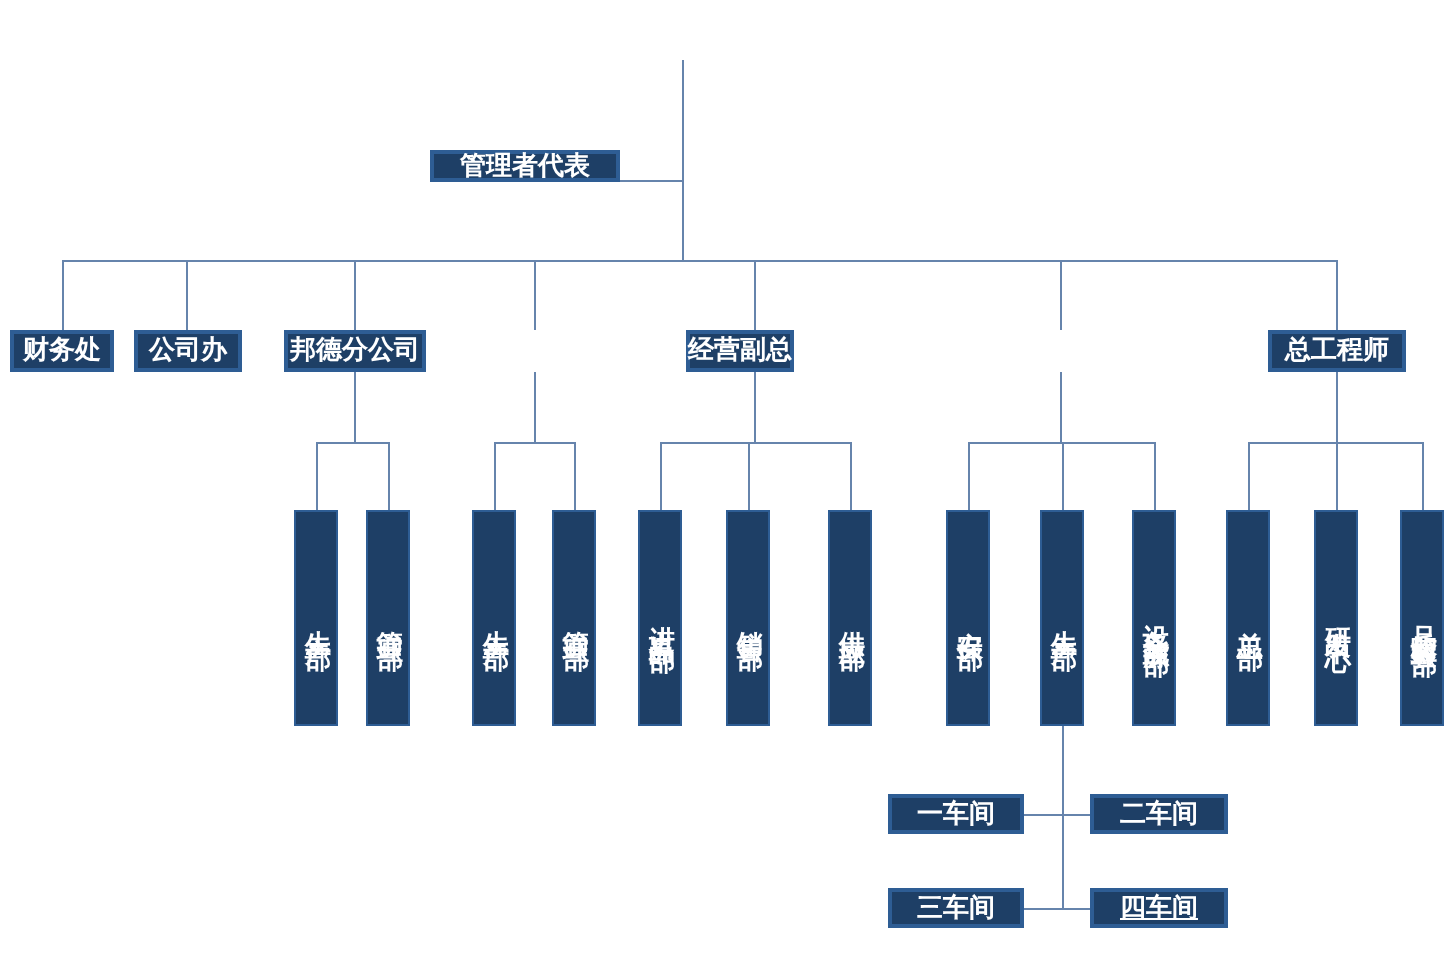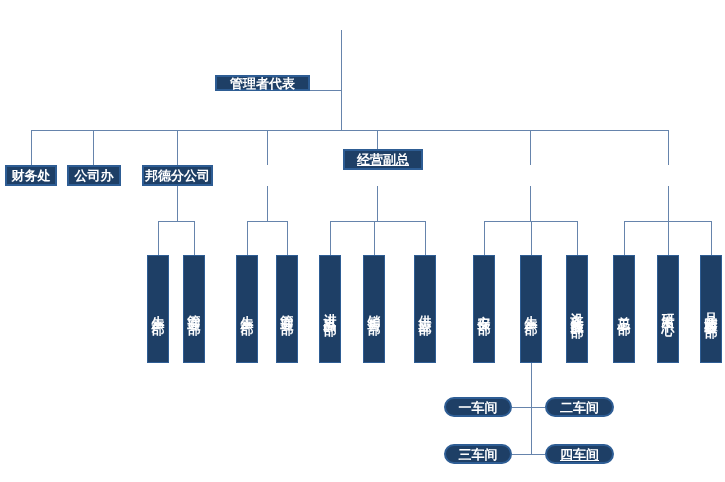--- a/index.html
+++ b/index.html
@@ -22,21 +22,21 @@
     border:2px solid var(--box-border);
     color:var(--text);
     display:flex;align-items:center;justify-content:center;
     font-size:13px;font-weight:bold;line-height:1;white-space:nowrap;
   }
   .node.top{font-size:14px;}
   .node.v{
     writing-mode:vertical-rl;text-orientation:upright;
     border-width:1px;letter-spacing:3px;font-size:13px;
   }
-  .node.ws{font-size:13px;border-radius:10px;}
+  .node.ws{font-size:13px;}
 </style>
 </head>
 <body>
 
 <div class="canvas">
 
   <div class="vline" style="left:341px;top:30px;height:100px;"></div>
   <div class="hline" style="left:310px;top:90px;width:32px;"></div>
   <div class="hline" style="left:31px;top:130px;width:638px;"></div>
 
@@ -77,21 +77,22 @@
   <div class="vline" style="left:531px;top:363px;height:91px;"></div>
   <div class="hline" style="left:512px;top:407px;width:33px;"></div>
   <div class="hline" style="left:512px;top:454px;width:33px;"></div>
 
 
   <div class="node" style="left:215px;top:75px;width:95px;height:16px;">管理者代表</div>
 
   <div class="node" style="left:5px;top:165px;width:52px;height:21px;">财务处</div>
   <div class="node" style="left:67px;top:165px;width:54px;height:21px;">公司办</div>
   <div class="node" style="left:142px;top:165px;width:71px;height:21px;">邦德分公司</div>
-  <div class="node" style="left:343px;top:149px;width:80px;height:21px;text-decoration:underline;">经营副总</div>
+  <div class="node" style="left:343px;top:165px;width:54px;height:21px;">经营副总</div>
+  <div class="node" style="left:634px;top:165px;width:69px;height:21px;">总工程师</div>
 
   <div class="node v" style="left:147px;top:255px;width:22px;height:108px;">生产部</div>
   <div class="node v" style="left:183px;top:255px;width:22px;height:108px;">管理部</div>
   <div class="node v" style="left:236px;top:255px;width:22px;height:108px;">生产部</div>
   <div class="node v" style="left:276px;top:255px;width:22px;height:108px;">管理部</div>
   <div class="node v" style="left:319px;top:255px;width:22px;height:108px;">进出品部</div>
   <div class="node v" style="left:363px;top:255px;width:22px;height:108px;">销售部</div>
   <div class="node v" style="left:414px;top:255px;width:22px;height:108px;">供应部</div>
   <div class="node v" style="left:473px;top:255px;width:22px;height:108px;">安保部</div>
   <div class="node v" style="left:520px;top:255px;width:22px;height:108px;">生产部</div>

